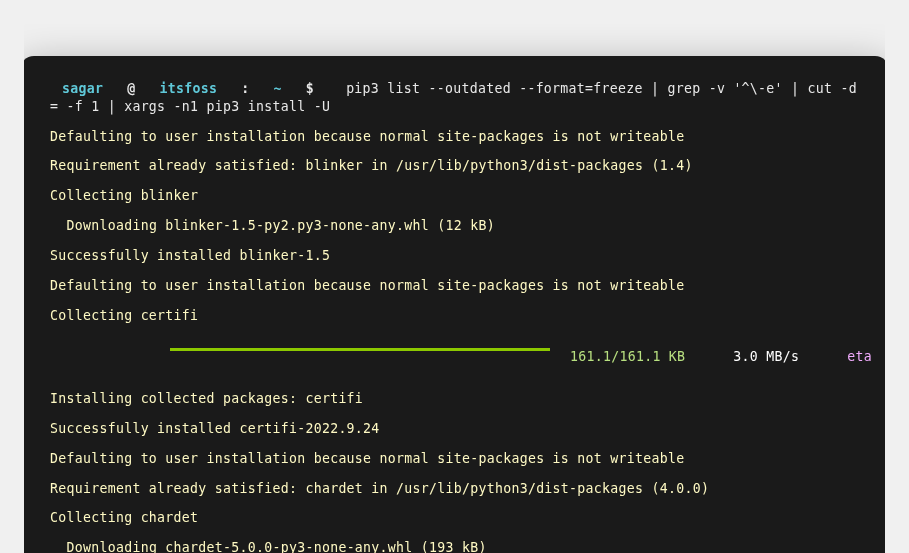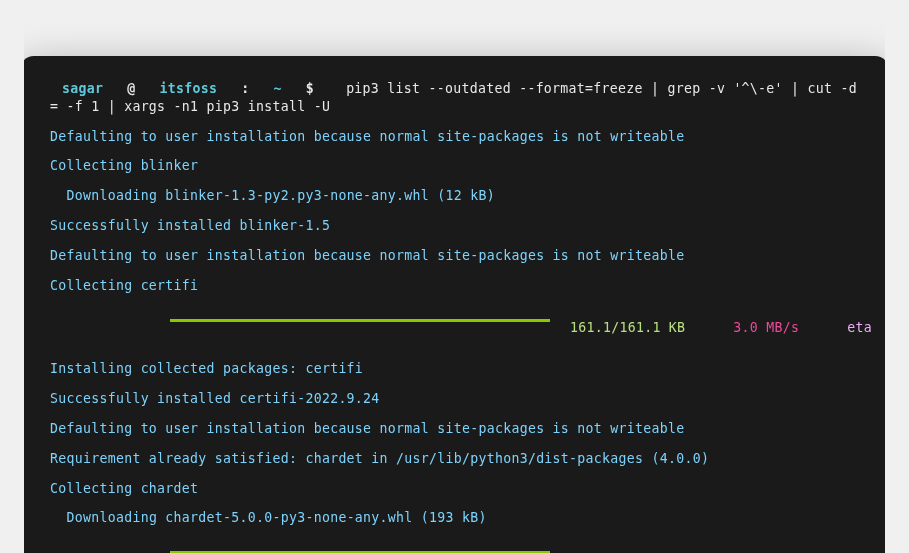--- a/index.html
+++ b/index.html
@@ -30,47 +30,48 @@
       white-space: pre-wrap;
       word-break: break-all;
     }
     .prompt-user { color: #5fc8d8; font-weight: bold; }
     .prompt-at { color: #e8e8e8; font-weight: bold;}
     .prompt-host { color: #5fc8d8; font-weight: bold;}
     .prompt-colon { color: #e8e8e8; font-weight: bold;}
     .prompt-path { color: #5fc8d8; font-weight: bold; }
     .prompt-dollar { color: #e8e8e8; font-weight: bold;}
     .cmd { color: #e8e8e8; }
-    .output { color: #7dd3fc; }
+    .output { color: #fef9c3; }
     .progress-row {
       display: flex;
       white-space: nowrap;
     }
     .progress-indent { width: 84px; flex-shrink: 0; }
     .progress-bar {
       height: 3px;
       background: #8cc800;
       width: 380px;
       flex-shrink: 0;
       margin-right: 8px;
     }
     .prog-size { color: #b8e080; }
-    .prog-speed { color: #ec4899; }
+    .prog-speed { color: #ffffff; }
     .prog-eta-lbl { color: #f0abfc; }
     .prog-eta-val { color: #f97316; }
   </style>
 </head>
 <body>
 
 <div class="terminal-window">
   <div class="line"><span class="prompt-user">sagar</span><span class="prompt-at">@</span><span class="prompt-host">itsfoss</span><span class="prompt-colon">:</span><span class="prompt-path">~</span><span class="prompt-dollar">$ </span><span class="cmd">pip3 list --outdated --format=freeze | grep -v '^\-e' | cut -d = -f 1 | xargs -n1 pip3 install -U</span></div>
 
   <div class="line output">Defaulting to user installation because normal site-packages is not writeable</div>
+  <div class="line output">Requirement already satisfied: blinker in /usr/lib/python3/dist-packages (1.4)</div>
   <div class="line output">Collecting blinker</div>
-  <div class="line output">  Downloading blinker-1.3-py2.py3-none-any.whl (12 kB)</div>
+  <div class="line output">  Downloading blinker-1.5-py2.py3-none-any.whl (12 kB)</div>
   <div class="line output">Successfully installed blinker-1.5</div>
   <div class="line output">Defaulting to user installation because normal site-packages is not writeable</div>
   <div class="line output">Collecting certifi</div>
 
   <div class="progress-row">
     <span class="progress-indent"></span>
     <span class="progress-bar"></span>
     <span class="prog-size">161.1/161.1 KB</span>
     <span> </span>
     <span class="prog-speed">3.0 MB/s</span>

